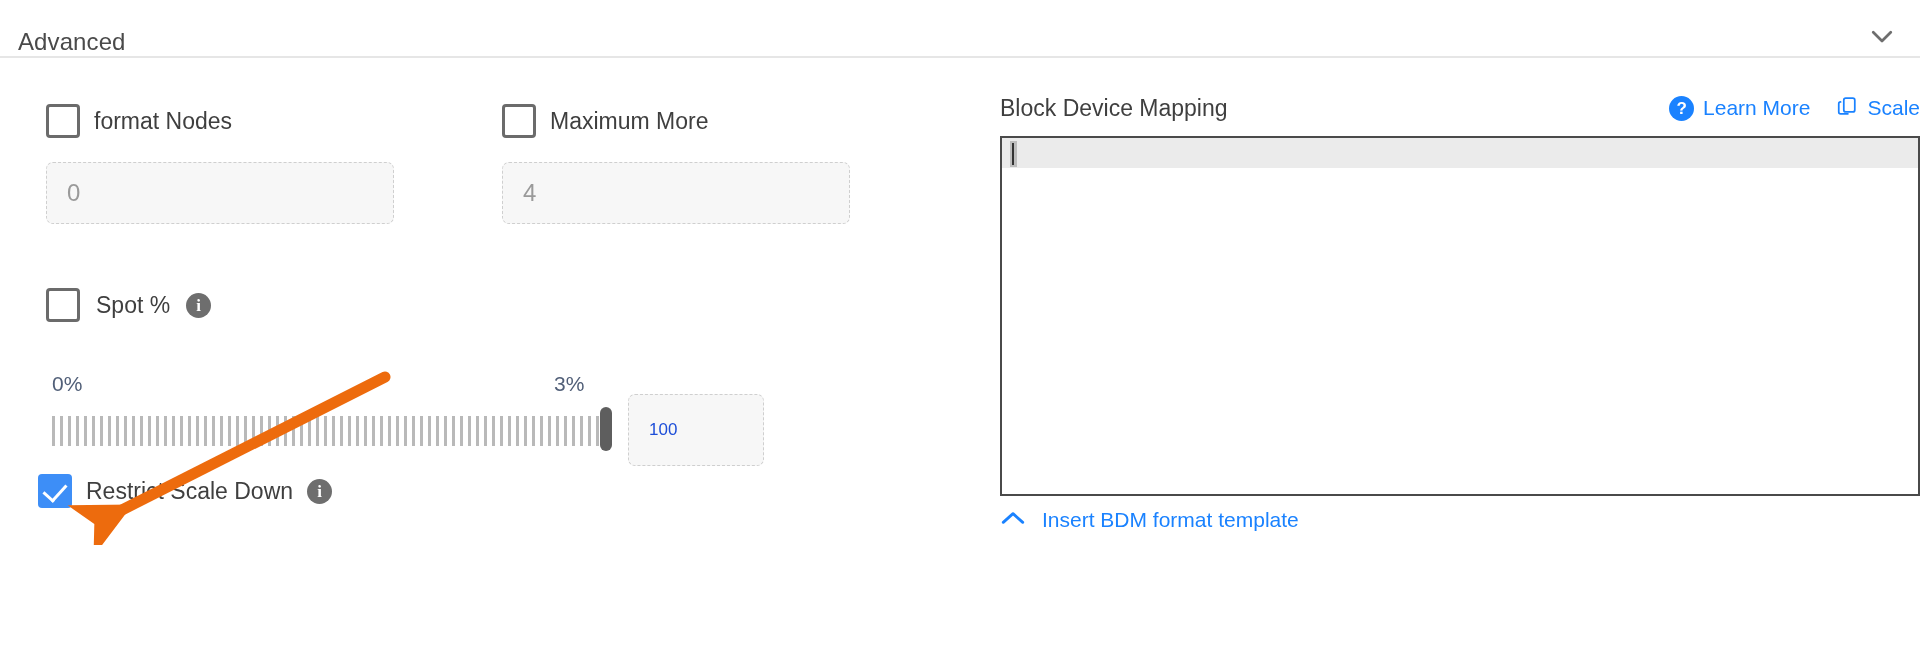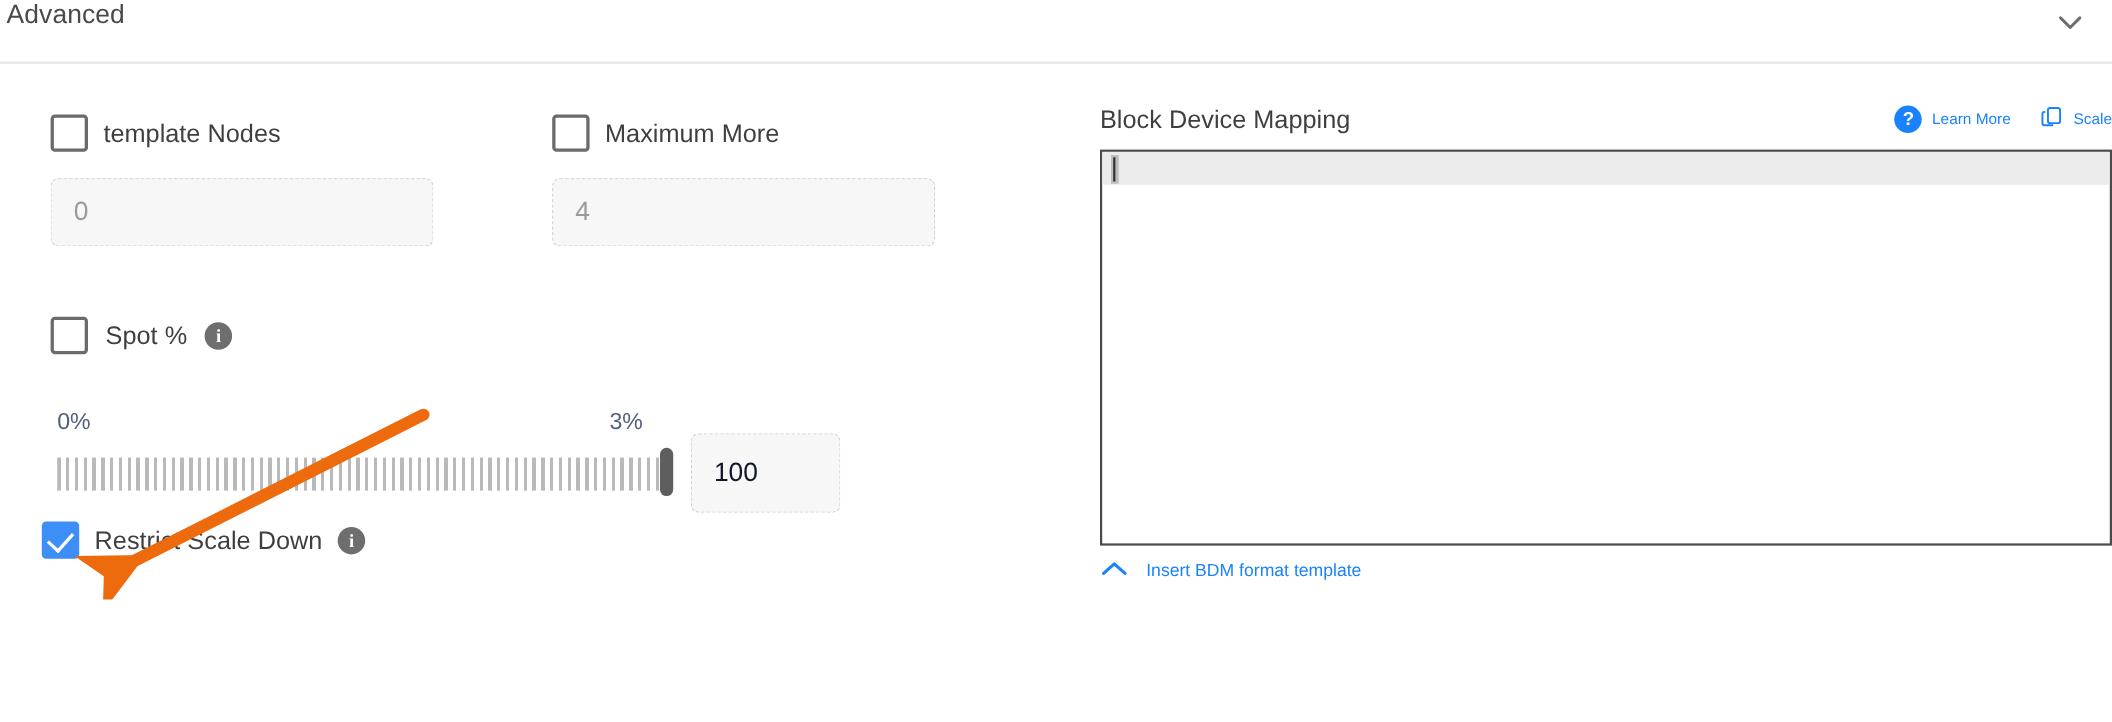--- a/index.html
+++ b/index.html
@@ -17,23 +17,23 @@
     overflow: hidden;
   }
 
   
   .section-header {
     position: absolute;
     left: 0; top: 0;
     width: 1920px;
     height: 56px;
     display: flex;
-    align-items: flex-start;
+    align-items: flex-end;
     justify-content: space-between;
-    padding: 0 18px 0 6px;
+    padding: 0 18px 0 18px;
   }
   .section-title {
     font-size: 24px;
     color: #4a4a4a;
     font-weight: 400;
     letter-spacing: 0.1px;
   }
   .chevron-btn {
     width: 40px; height: 40px;
     display: flex; align-items: center; justify-content: center;
@@ -148,22 +148,22 @@
   .slider-value-box {
     position: absolute;
     border: 1.5px dashed #cfcfcf;
     border-radius: 7px;
     background: #f7f7f7;
     display: flex;
     align-items: center;
     padding-left: 20px;
   }
   .slider-value-box span {
-    font-size: 24px;
-    color: #0f172a;
+    font-size: 17px;
+    color: #1d4ed8;
   }
 
   
   .arrow-annotation {
     position: absolute;
     left: 60px; top: 355px;
     width: 360px; height: 190px;
     pointer-events: none;
   }
 
@@ -194,21 +194,21 @@
     gap: 26px;
     height: 36px;
   }
   .action-link {
     display: flex;
     align-items: center;
     gap: 9px;
     cursor: pointer;
   }
   .action-link .txt {
-    font-size: 14px;
+    font-size: 21px;
     color: #1a82ff;
     white-space: nowrap;
   }
   .qmark {
     width: 25px; height: 25px;
     border-radius: 50%;
     background: #1a82ff;
     color: #ffffff;
     font-size: 17px;
     font-weight: bold;
@@ -251,21 +251,21 @@
 
   .insert-template-row {
     position: absolute;
     left: 0; top: 450px;
     display: flex;
     align-items: center;
     gap: 16px;
     cursor: pointer;
   }
   .insert-template-row .txt {
-    font-size: 16px;
+    font-size: 21px;
     color: #1a82ff;
     white-space: nowrap;
   }
 </style>
 </head>
 <body>
 
 <div id="page">
 
   <div class="section-header">
@@ -275,21 +275,21 @@
         <polyline points="5,9 12,16 19,9"></polyline>
       </svg>
     </div>
   </div>
   <div class="header-rule"></div>
 
   <div class="left-col">
 
     <div class="checkbox-row" style="left:46px; top:46px;">
       <div class="cb"></div>
-      <div class="cb-label">template Nodes</div>
+      <div class="cb-label">format Nodes</div>
     </div>
     <div class="num-field" style="left:46px; top:104px; width:348px; height:62px;">
       <span>0</span>
     </div>
 
     <div class="checkbox-row" style="left:502px; top:46px;">
       <div class="cb"></div>
       <div class="cb-label">Maximum More</div>
     </div>
     <div class="num-field" style="left:502px; top:104px; width:348px; height:62px;">

